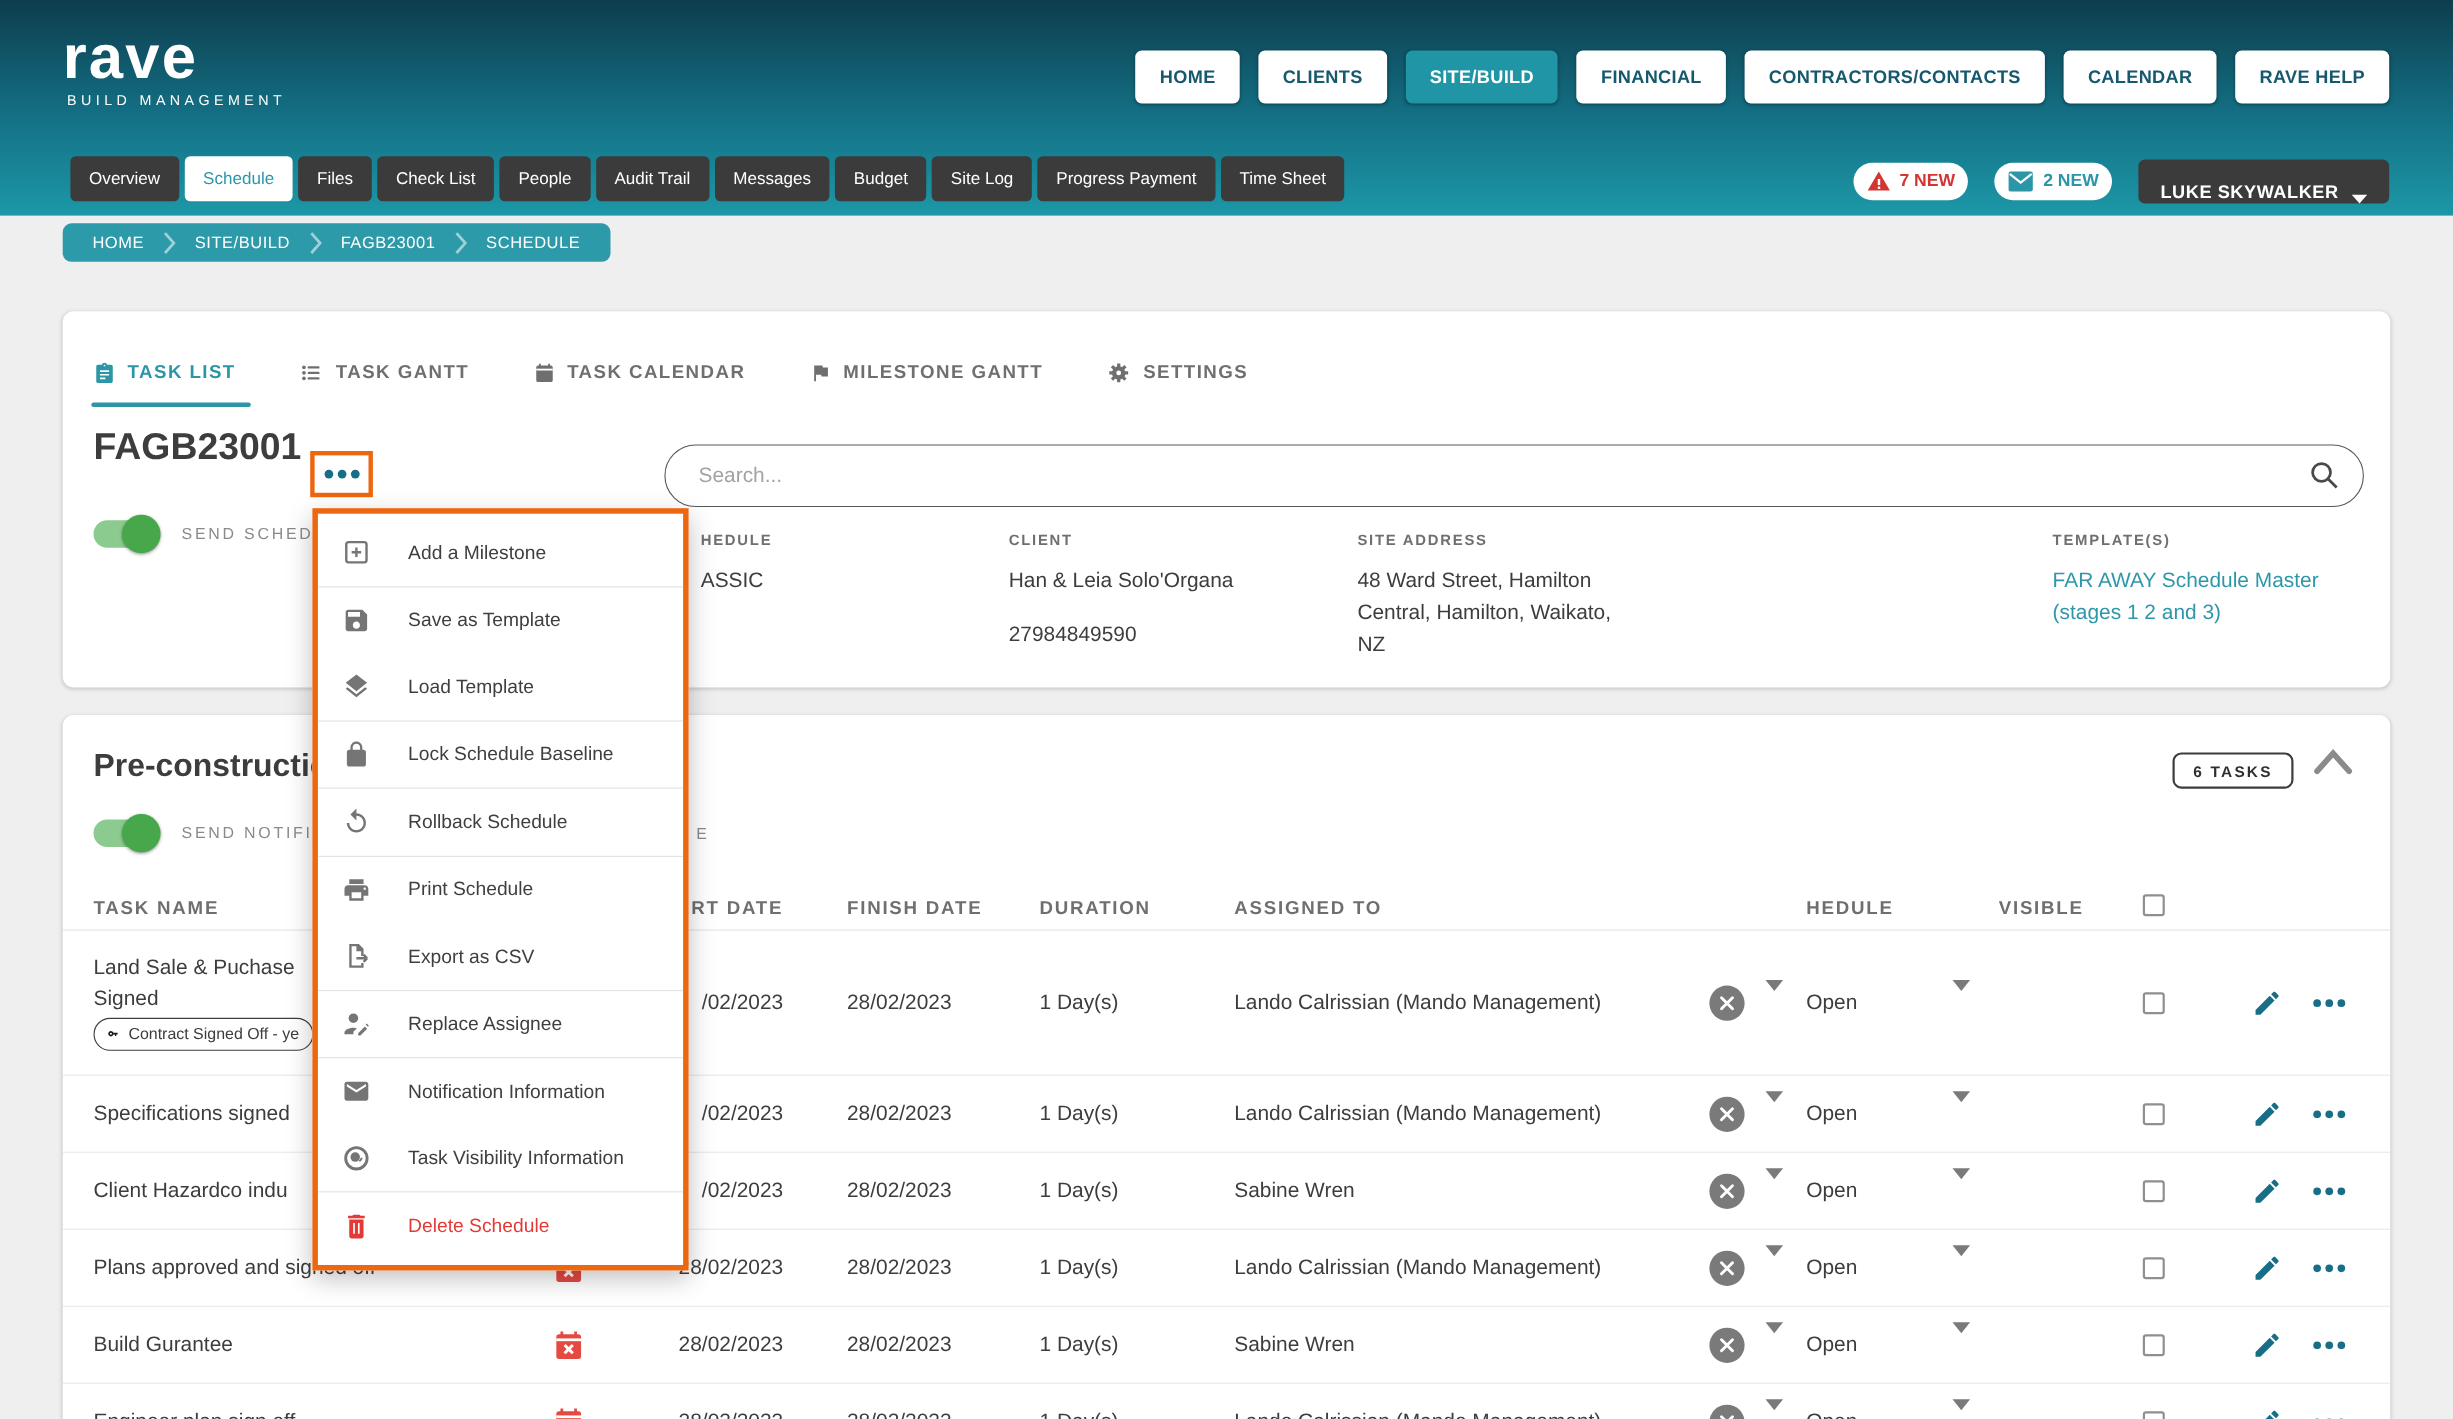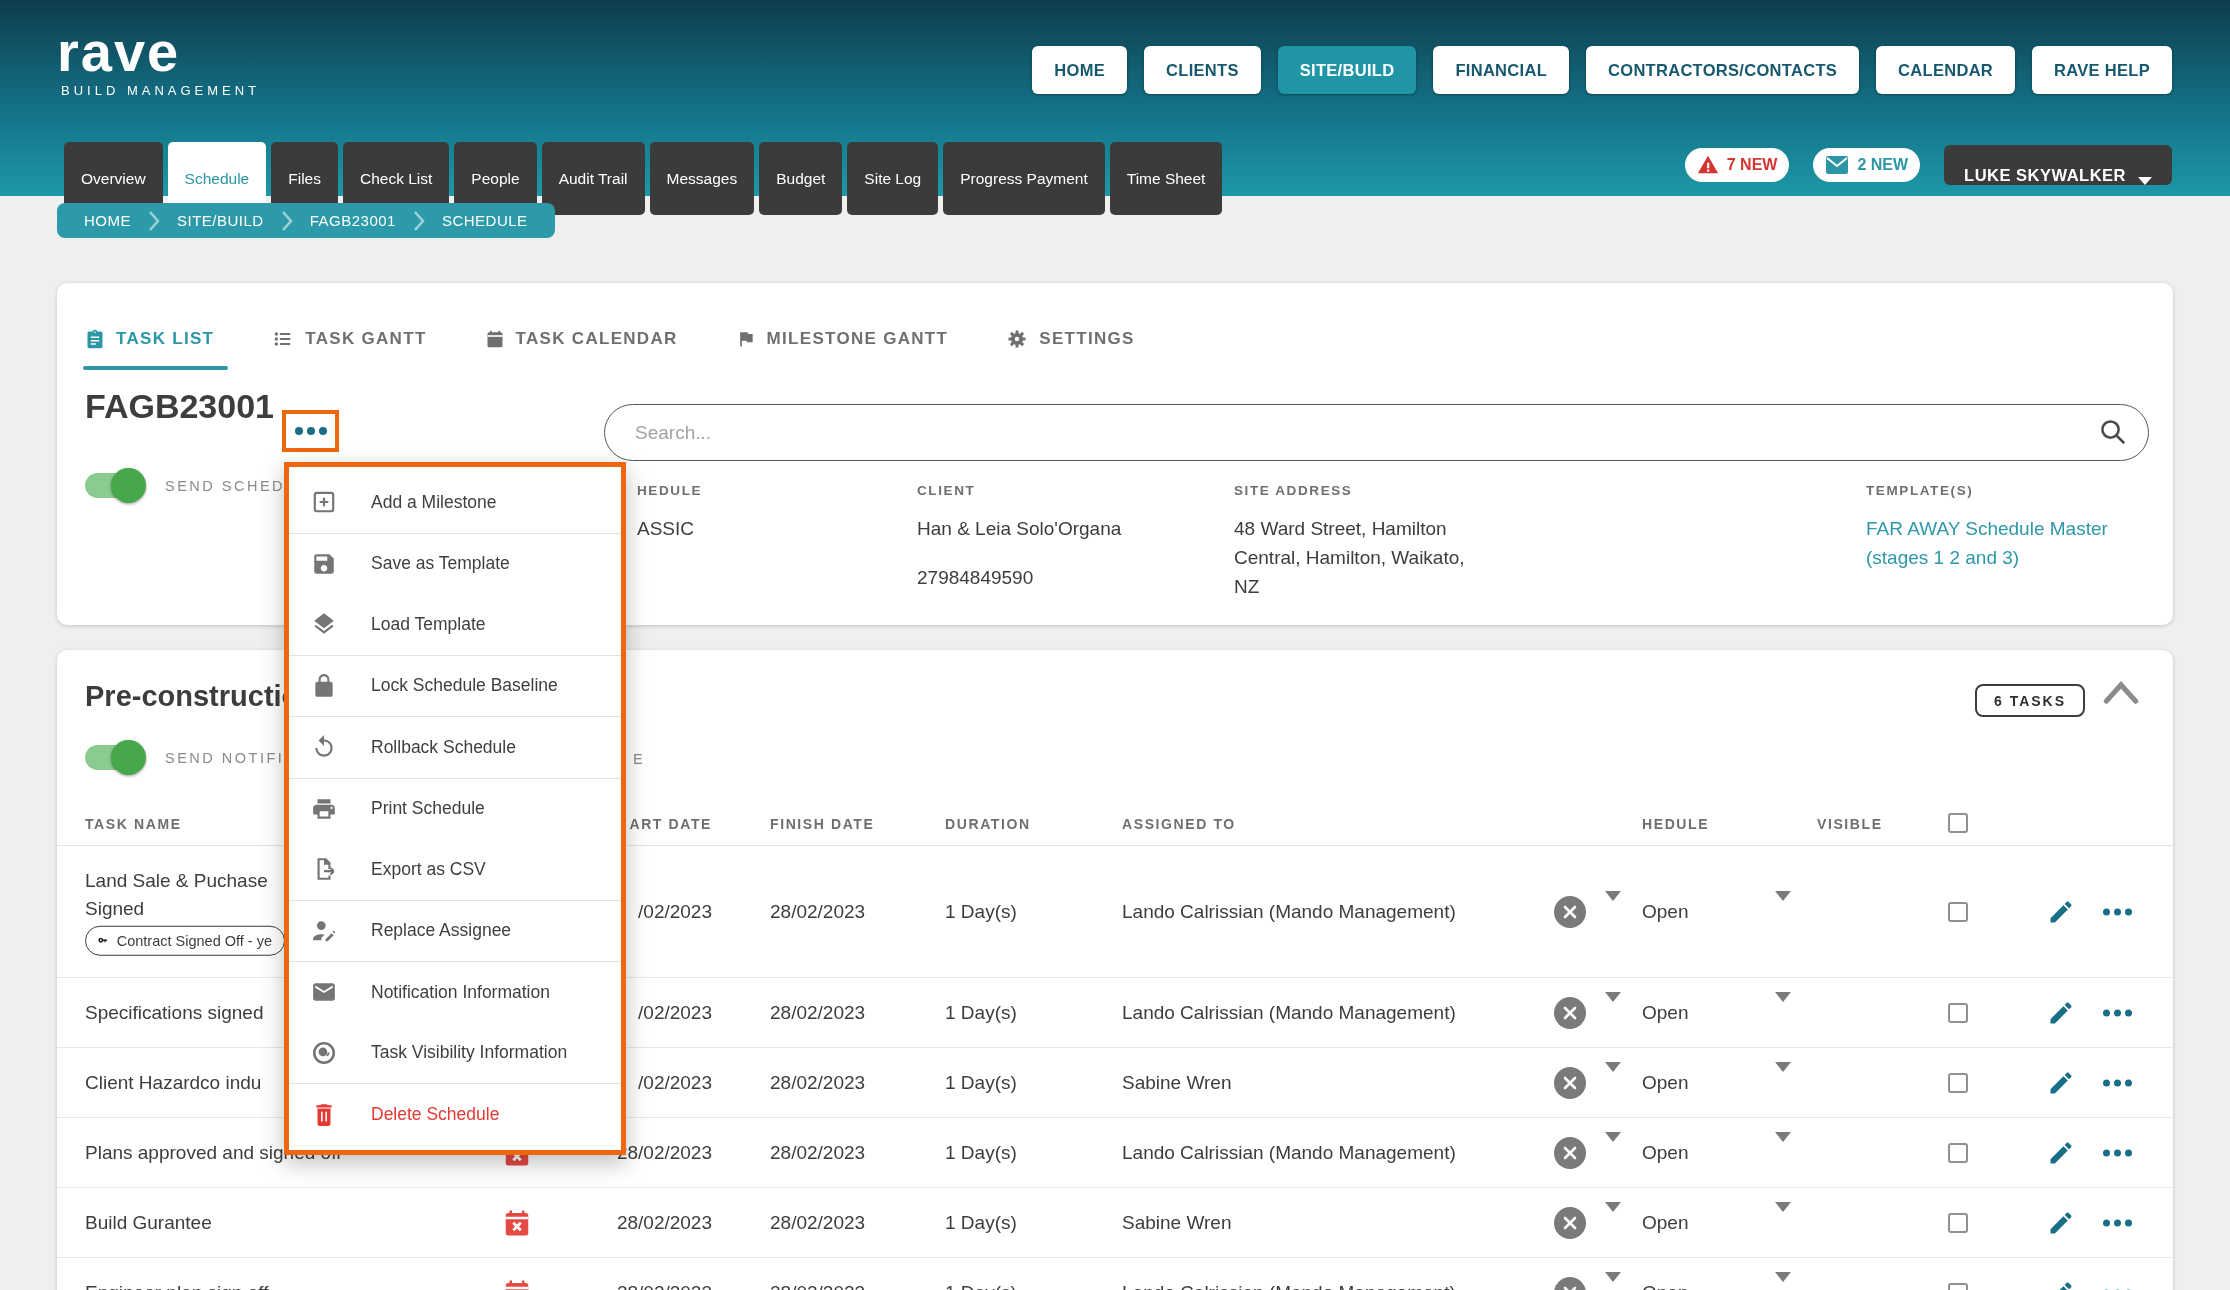--- a/index.html
+++ b/index.html
@@ -10,21 +10,21 @@
   .header{position:absolute;left:0;top:0;right:0;height:196px;
     background:linear-gradient(180deg,#0d3d4d 0%,#147186 55%,#1c98a7 100%)}
   .logo{position:absolute;left:57px;top:24px;color:#fff}
   .logo .brand{font-size:56px;font-weight:bold;letter-spacing:2px;line-height:56px}
   .logo .tag{font-size:13px;letter-spacing:4px;margin-top:3px;margin-left:4px}
   .topnav{position:absolute;top:46px;right:58px;display:flex;gap:17px}
   .navbtn{height:48px;display:flex;align-items:center;padding:0 22px;background:#fff;border-radius:6px;
     box-shadow:0 1px 3px rgba(0,0,0,.35);font-size:16.5px;font-weight:bold;color:#16586d;letter-spacing:.3px;cursor:pointer}
   .navbtn.active{background:#2095a6;color:#fff}
   .subtabs{position:absolute;left:64px;top:142px;display:flex;gap:5px}
-  .stab{height:41px;display:flex;align-items:center;padding:16px 17px;background:#3b3b3b;color:#fff;
+  .stab{height:41px;display:flex;align-items:center;padding:0 17px;background:#3b3b3b;color:#fff;
     border-radius:5px;font-size:15.5px;cursor:pointer;white-space:nowrap}
   .stab.active{background:#fff;color:#2b96a6}
   .alerts{position:absolute;top:145px;right:58px;display:flex;gap:24px;align-items:center}
   .pillbadge{height:34px;background:#fff;border-radius:17px;display:flex;align-items:center;gap:8px;
     padding:0 12px;font-weight:bold;font-size:16px;cursor:pointer}
   .pillbadge.warn{color:#d43530}
   .pillbadge.msg{color:#2b96a6}
   .userbtn{height:40px;background:#3b3b3b;color:#fff;border-radius:6px;display:flex;align-items:flex-end;
     gap:12px;padding:0 20px;font-weight:bold;font-size:16.5px;letter-spacing:.5px;cursor:pointer}
   .caret{width:0;height:0;border-left:8px solid transparent;border-right:8px solid transparent;border-top:10px solid #7a7a7a}
@@ -69,21 +69,21 @@
   .phone{margin-top:24px;font-size:19px;color:#3d3d3d}
 
   
   .h2title{position:absolute;left:28px;top:30px;font-size:29px;font-weight:bold;color:#3d3d3d;white-space:nowrap}
   .tasksbtn{position:absolute;left:1918px;top:34px;width:110px;height:33px;border:2px solid #3d3d3d;border-radius:8px;
     display:flex;align-items:center;justify-content:center;font-size:14px;font-weight:bold;letter-spacing:2px;color:#2f2f2f;background:#fff;cursor:pointer;box-sizing:border-box}
   .collapse{position:absolute;left:2044px;top:30px;cursor:pointer}
   .efrag{position:absolute;left:576px;top:101px;font-size:14.5px;letter-spacing:2.5px;color:#8a8a8a}
 
   .thead{position:absolute;left:0;right:0;top:160px;height:35px;border-bottom:1px solid #e4e4e4}
-  .hcell{position:absolute;top:6px;font-size:14px;font-weight:bold;letter-spacing:1.6px;color:#6f6f6f;white-space:nowrap}
+  .hcell{position:absolute;top:6px;font-size:17px;font-weight:bold;letter-spacing:1.6px;color:#6f6f6f;white-space:nowrap}
   .h-task{left:28px}.h-start{left:455px;width:200px;text-align:right}.h-finish{left:713px}
   .h-dur{left:888px}.h-asg{left:1065px}.h-status{left:1585px}.h-vis{left:1760px}
   .h-cb{position:absolute;left:1891px;top:3px}
 
   .tbody{position:absolute;left:0;right:0;top:196px}
   .trow{position:relative;height:69px;border-bottom:1px solid #e8e8e8}
   .trow.tall{height:131px}
   .cell{position:absolute;top:50%;transform:translateY(-50%);font-size:19px;color:#3d3d3d;white-space:nowrap}
   .c-name{left:28px;width:340px;line-height:28px}
   .c-ico{left:445px;height:30px}

